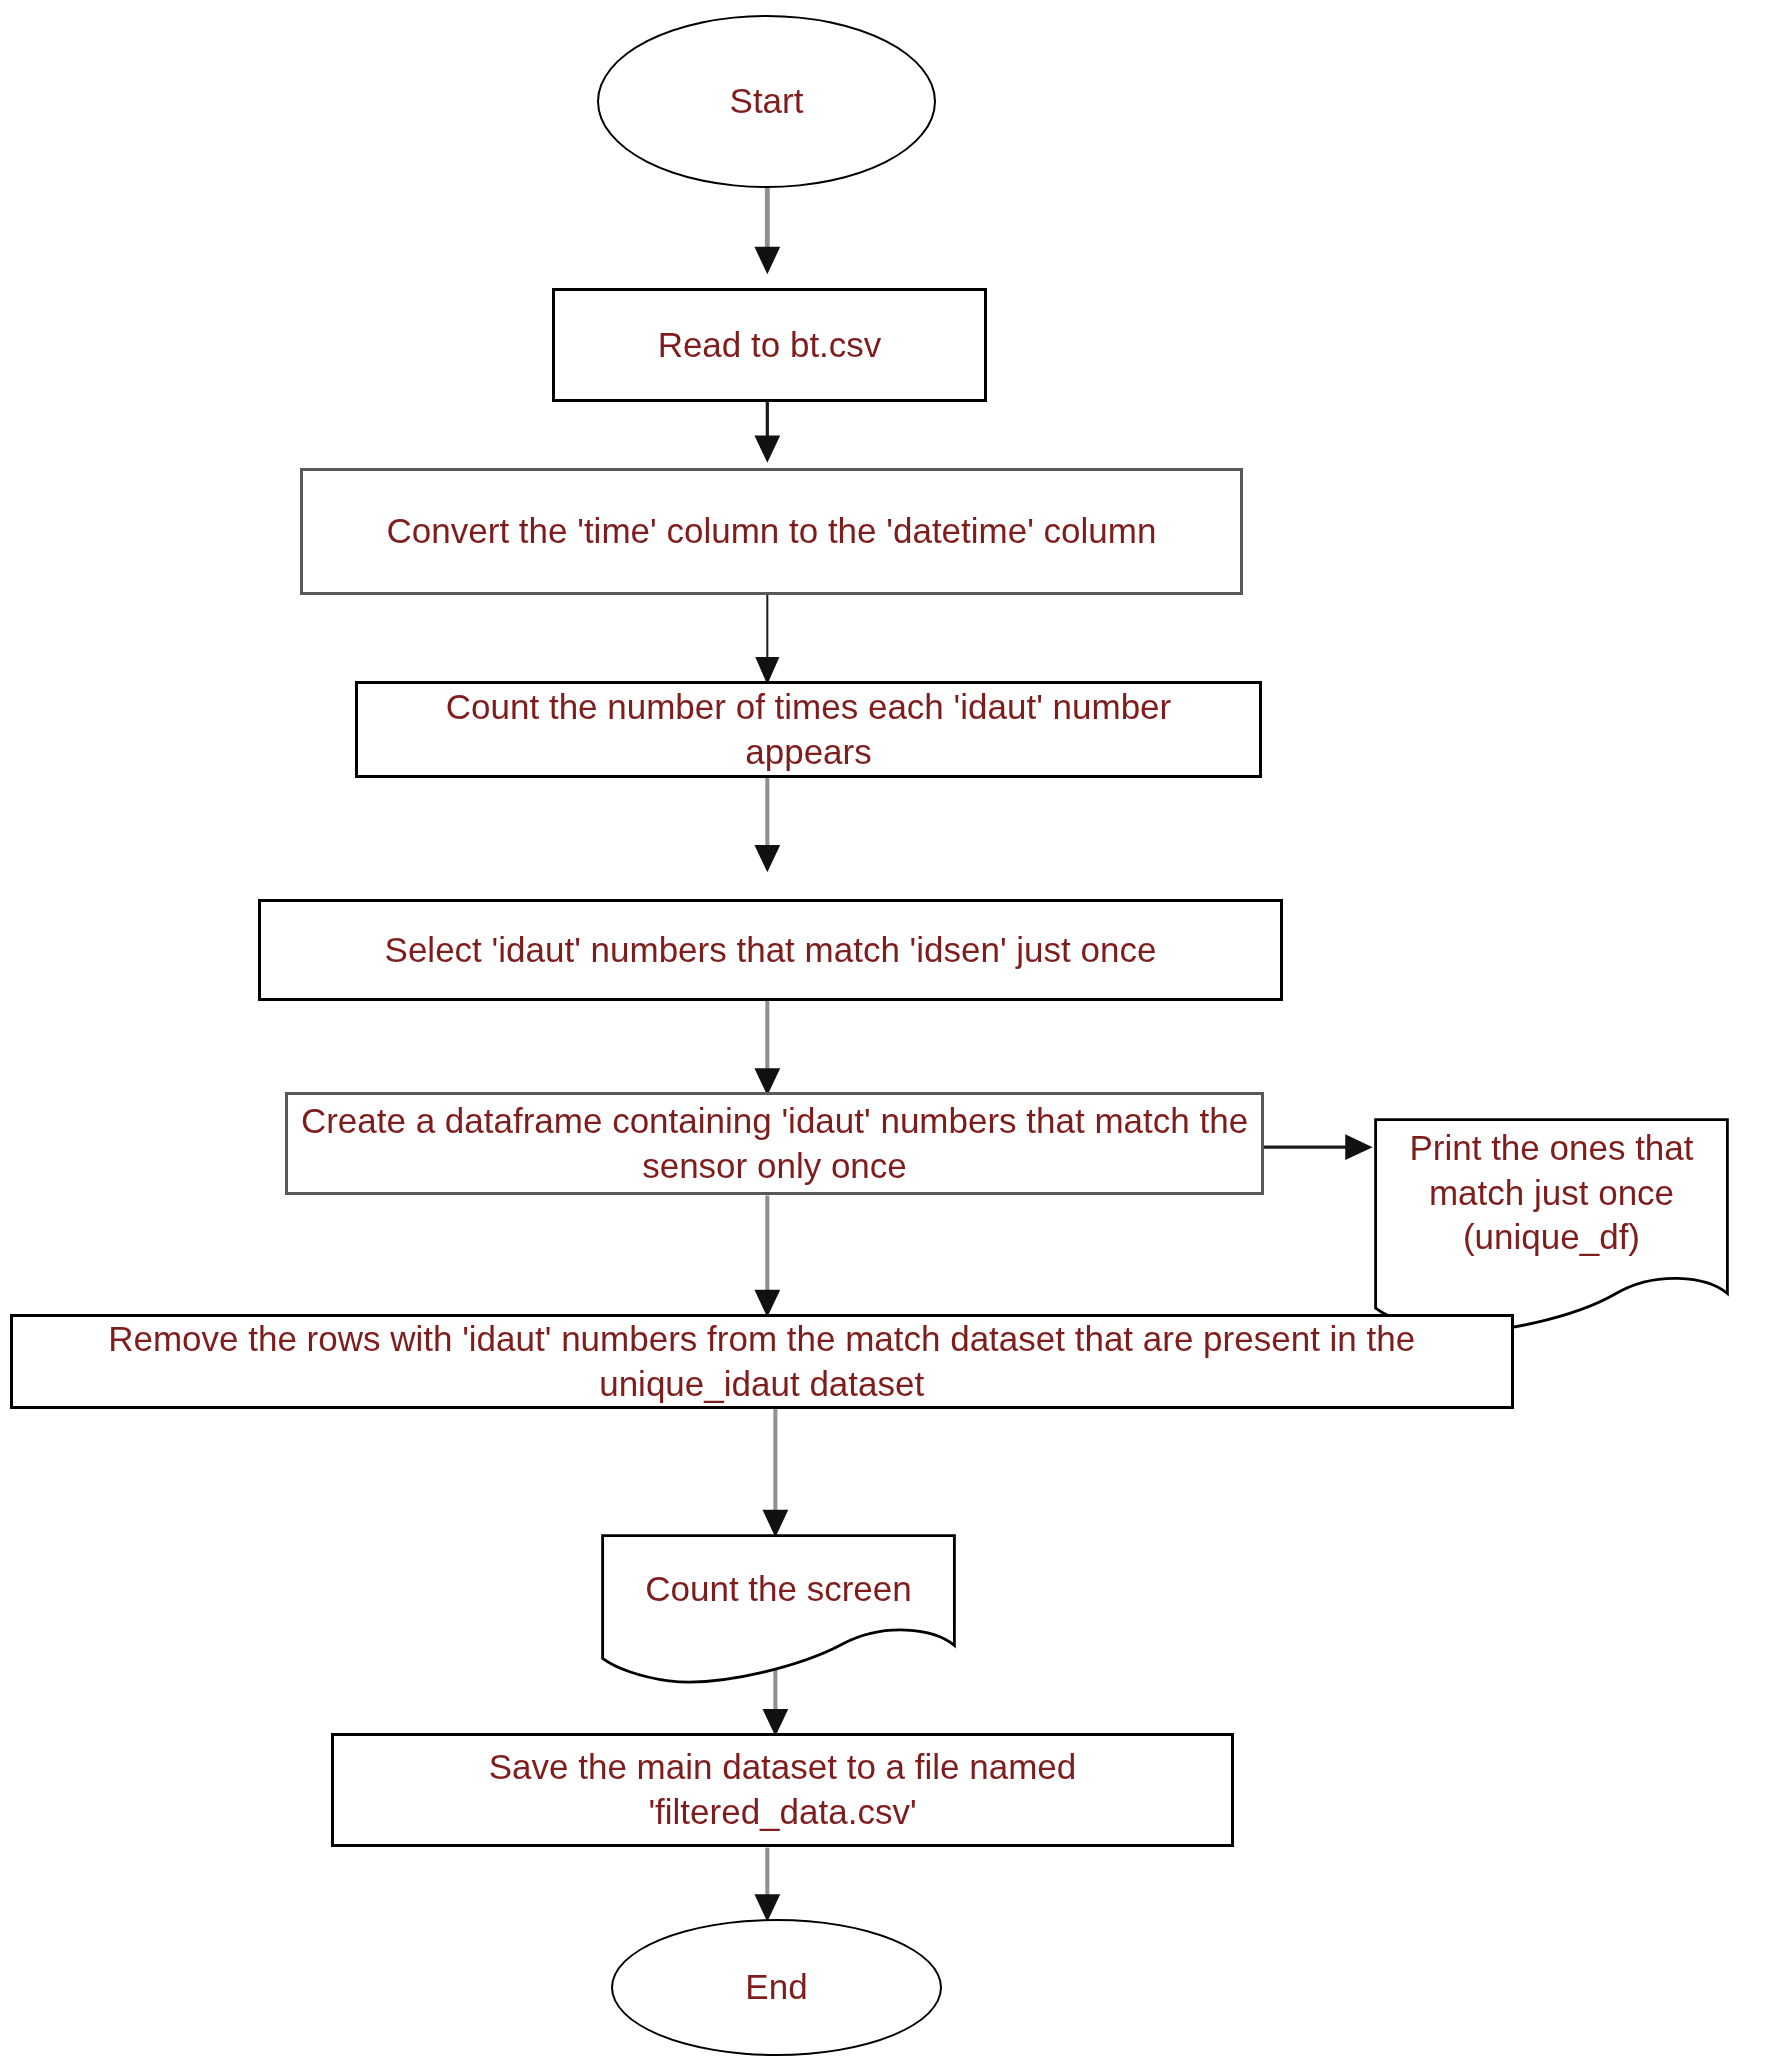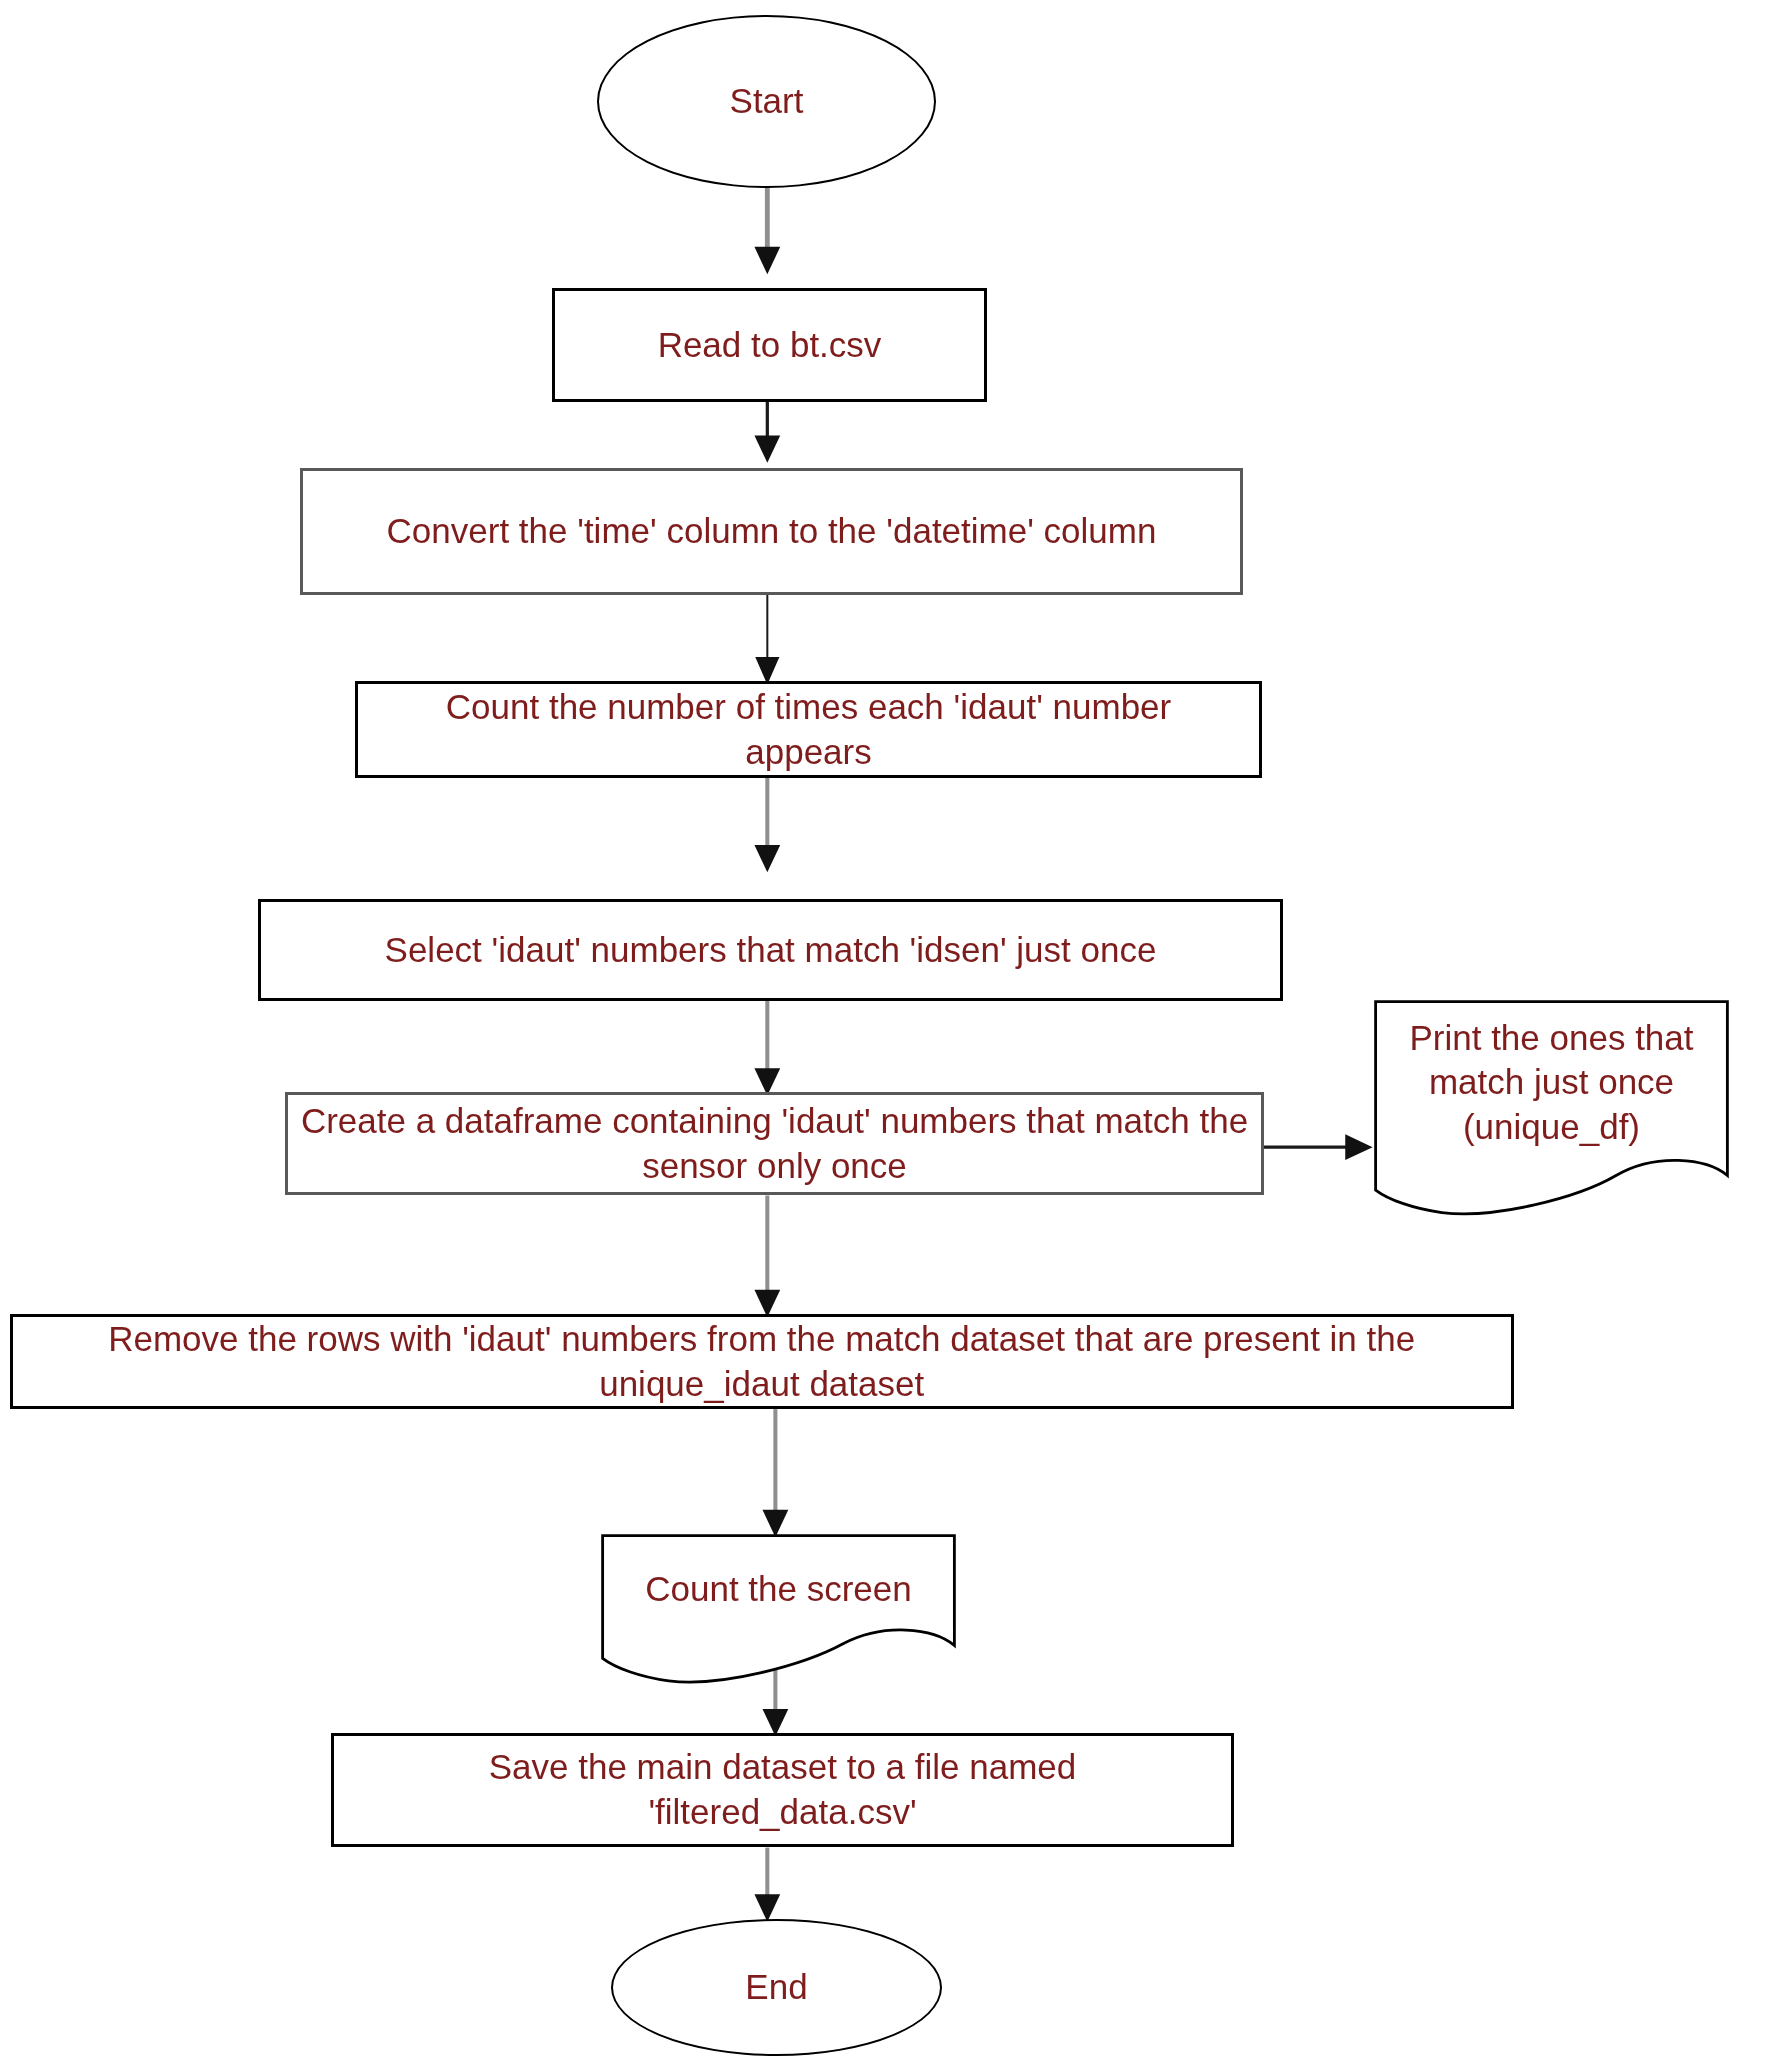--- a/index.html
+++ b/index.html
@@ -111,21 +111,21 @@
   </div>
 
   <div class="node rect" style="left:258px; top:899px; width:1025px; height:102px;">
     <span class="lbl">Select 'idaut' numbers that match 'idsen' just once</span>
   </div>
 
   <div class="node rect gray" style="left:285px; top:1092px; width:979px; height:103px;">
     <span class="lbl" style="max-width:955px;">Create a dataframe containing 'idaut' numbers that match the sensor only once</span>
   </div>
 
-  <div class="node doc" style="left:1374px; top:1000px; width:355px; height:219px;align-items:flex-end;">
+  <div class="node doc" style="left:1374px; top:1118px; width:355px; height:219px;">
     <svg width="355" height="219" viewBox="0 0 440 272" preserveAspectRatio="none">
       <path d="M 2 2 L 438 2 L 438 218 C 412 196 348 190 300 218 C 252 246 150 272 84 264 C 48 259 18 248 2 236 Z" fill="#ffffff" stroke="#000000" stroke-width="3.5"></path>
     </svg>
     <span class="lbl" style="padding-bottom:69px; max-width:322px;">Print the ones that match just once (unique_df)</span>
   </div>
 
   <div class="node rect" style="left:9.7px; top:1314px; width:1504px; height:95px;">
     <span class="lbl" style="max-width:1370px;">Remove the rows with 'idaut' numbers from the match dataset that are present in the unique_idaut dataset</span>
   </div>
 

